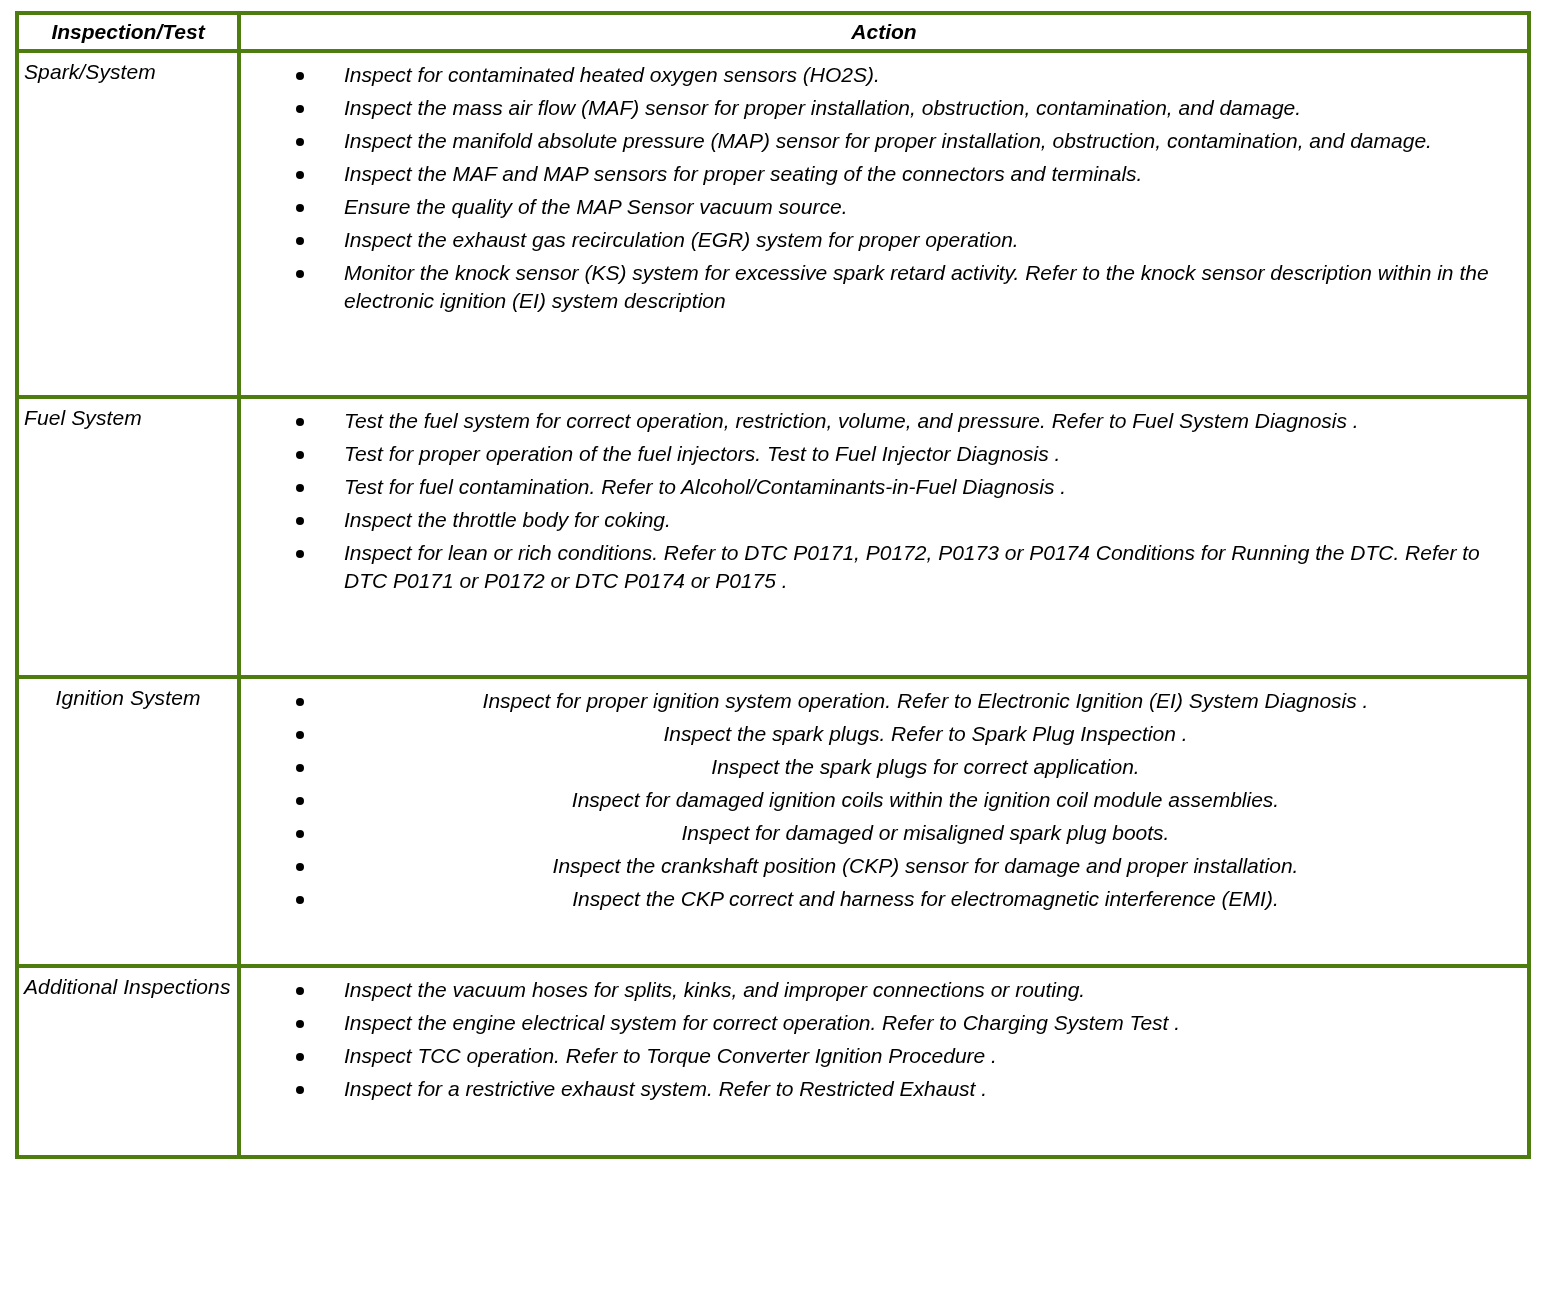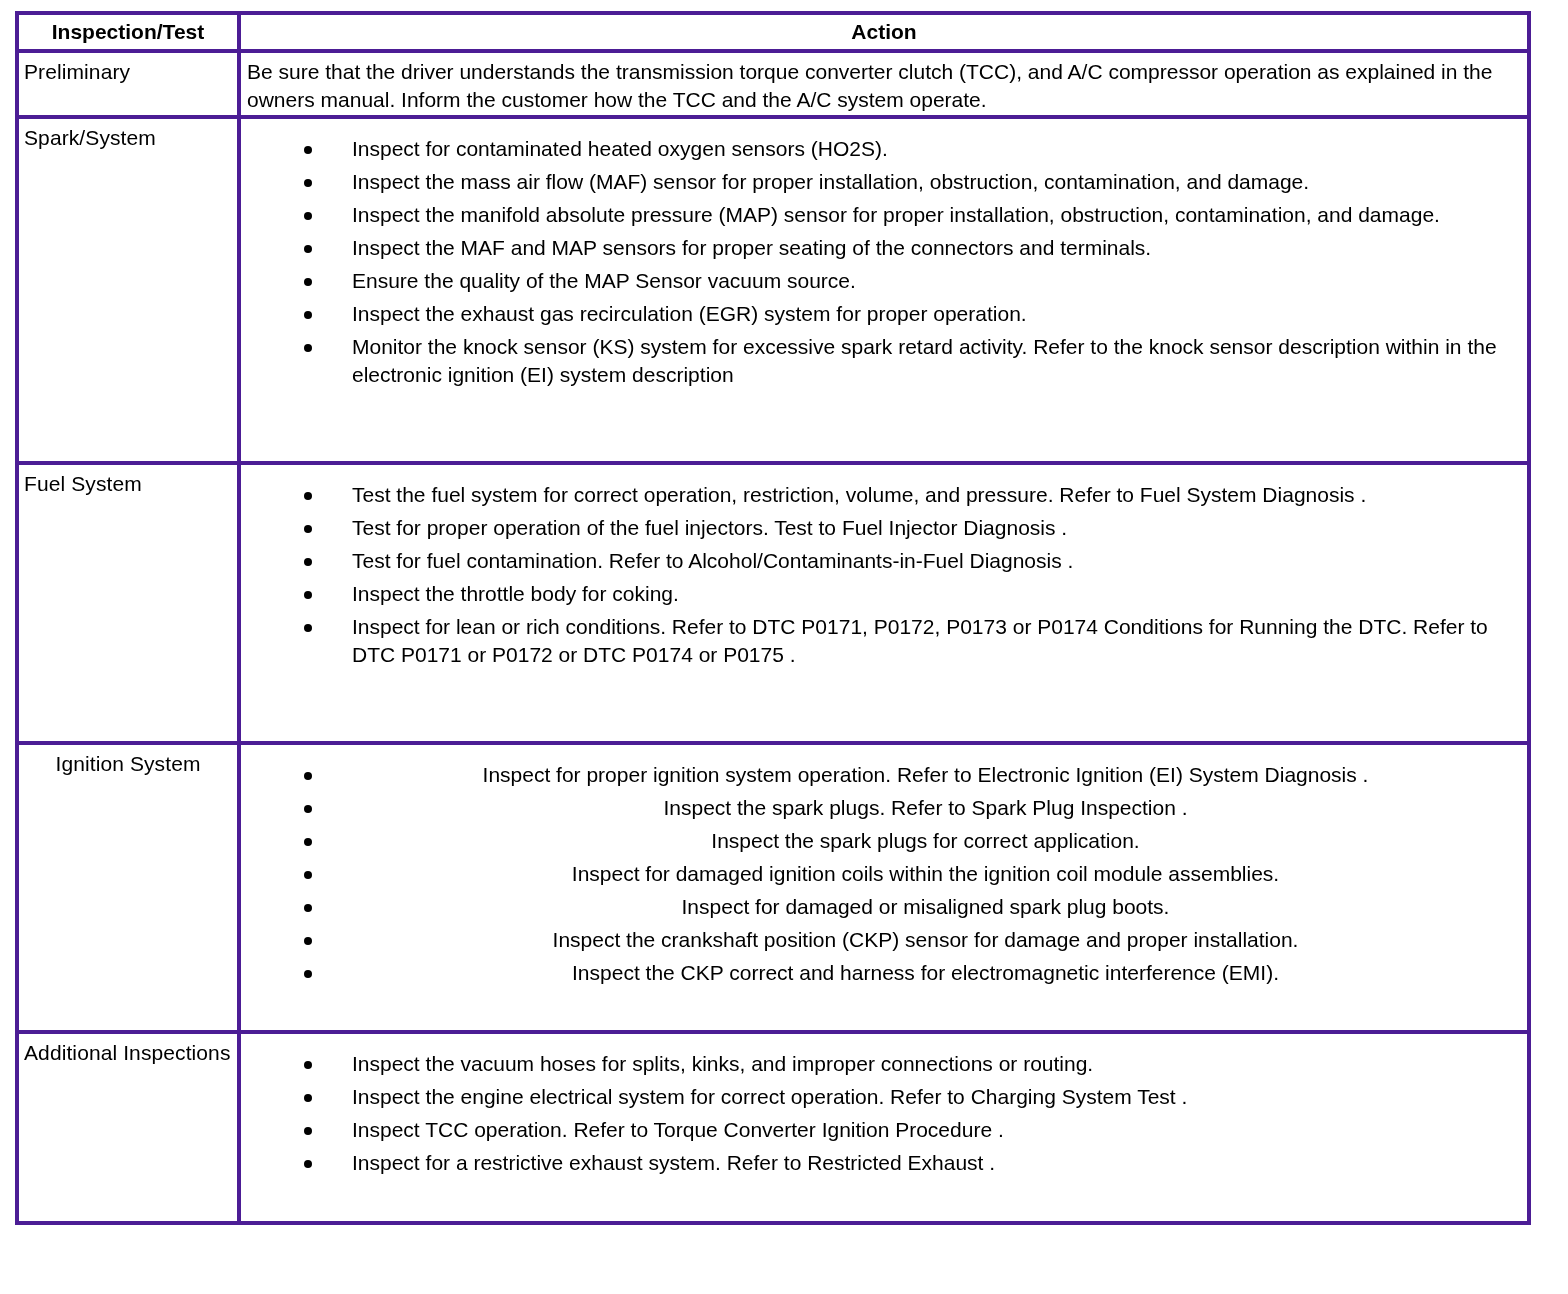--- a/index.html
+++ b/index.html
@@ -18,27 +18,28 @@
     .doc-table {
       position: absolute;
       left: 15px;
       top: 11px;
       width: 1516px;
       border-collapse: collapse;
       table-layout: fixed;
       border: 4px solid #000;
     }
     .doc-table td, .doc-table th {
-      border: 4px solid #4c1d95;
+      border: 4px solid #4d7c0f;
       vertical-align: top;
       padding: 0;
       font-size: 21px;
       line-height: 28px;
       font-weight: normal;
       text-align: left;
+      font-style: italic;
     }
     .col-label { width: 222px; }
     .col-action { width: auto; }
 
     .doc-table th {
       font-weight: bold;
       text-align: center;
       height: 34px;
       vertical-align: middle;
       font-size: 21px;
@@ -56,21 +57,21 @@
       height: 57px;
     }
 
     .row-sensor td { height: 337px; }
     .row-fuel td { height: 271px; }
     .row-ignition td { height: 280px; text-align: center; }
     .row-additional td { height: 182px; }
 
     ul.bullets {
       list-style: none;
-      margin: 8px;
+      margin: 0;
       padding: 8px 20px 0 0;
     }
     ul.bullets li {
       position: relative;
       padding-left: 103px;
       margin-bottom: 5px;
       line-height: 28px;
     }
     ul.bullets li .bullet {
       position: absolute;
@@ -91,24 +92,20 @@
     <col class="col-action">
   </colgroup>
   <thead>
     <tr>
       <th>Inspection/Test</th>
       <th>Action</th>
     </tr>
   </thead>
   <tbody>
 
-    <tr>
-      <td class="label-cell">Preliminary</td>
-      <td class="prelim-text">Be sure that the driver understands the transmission torque converter clutch (TCC), and A/C compressor operation as explained in the owners manual. Inform the customer how the TCC and the A/C system operate.</td>
-    </tr>
 
     <tr class="row-sensor">
       <td class="label-cell">Spark/System</td>
       <td>
         <ul class="bullets">
           <li><span class="bullet"></span><span>Inspect for contaminated heated oxygen sensors (HO2S).</span></li>
           <li><span class="bullet"></span><span>Inspect the mass air flow (MAF) sensor for proper installation, obstruction, contamination, and damage.</span></li>
           <li><span class="bullet"></span><span>Inspect the manifold absolute pressure (MAP) sensor for proper installation, obstruction, contamination, and damage.</span></li>
           <li><span class="bullet"></span><span>Inspect the MAF and MAP sensors for proper seating of the connectors and terminals.</span></li>
           <li><span class="bullet"></span><span>Ensure the quality of the MAP Sensor vacuum source.</span></li>

